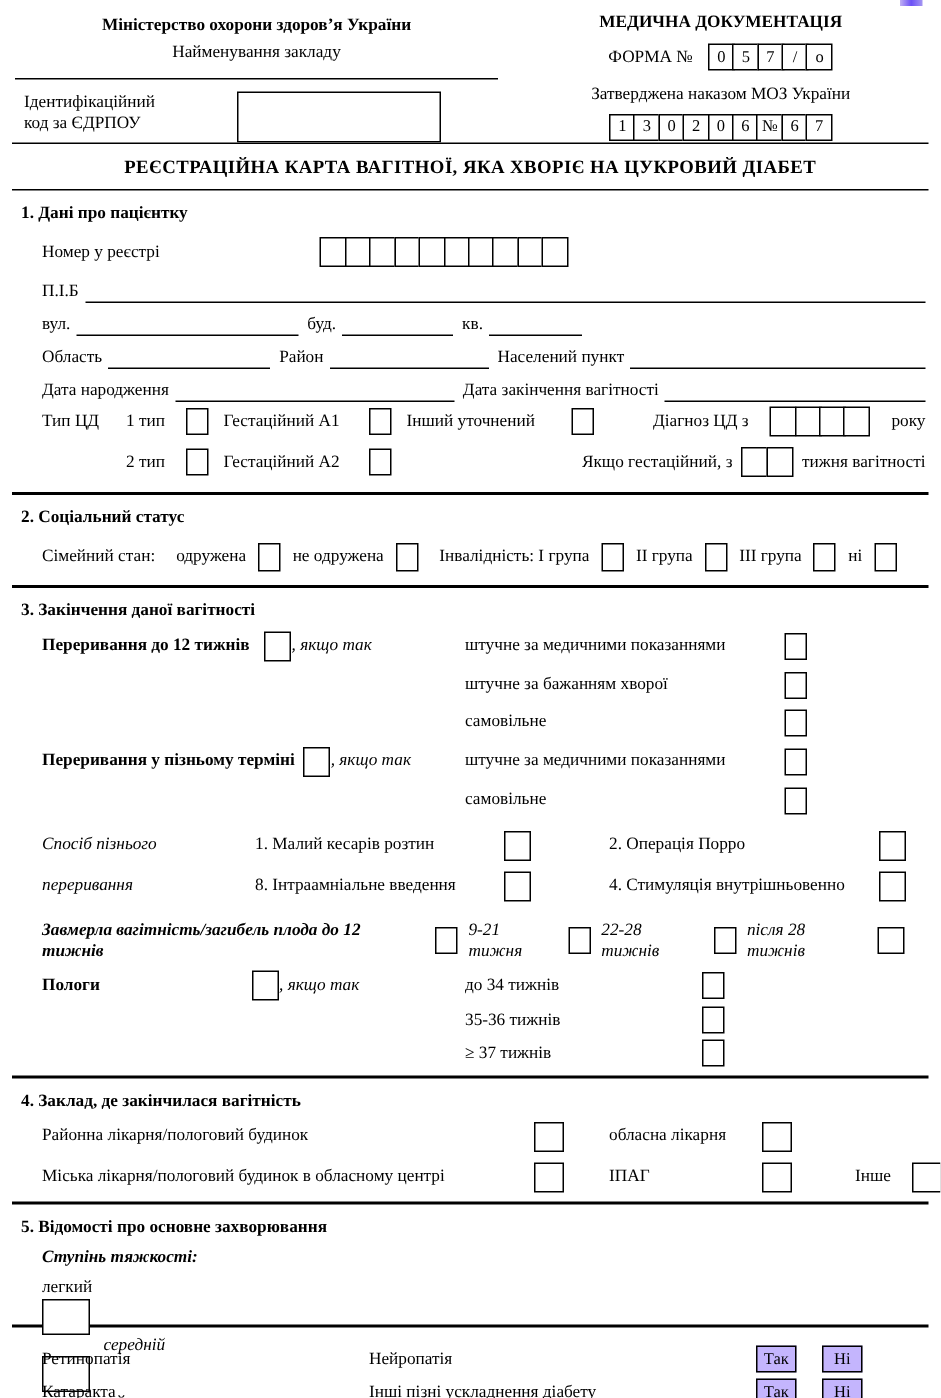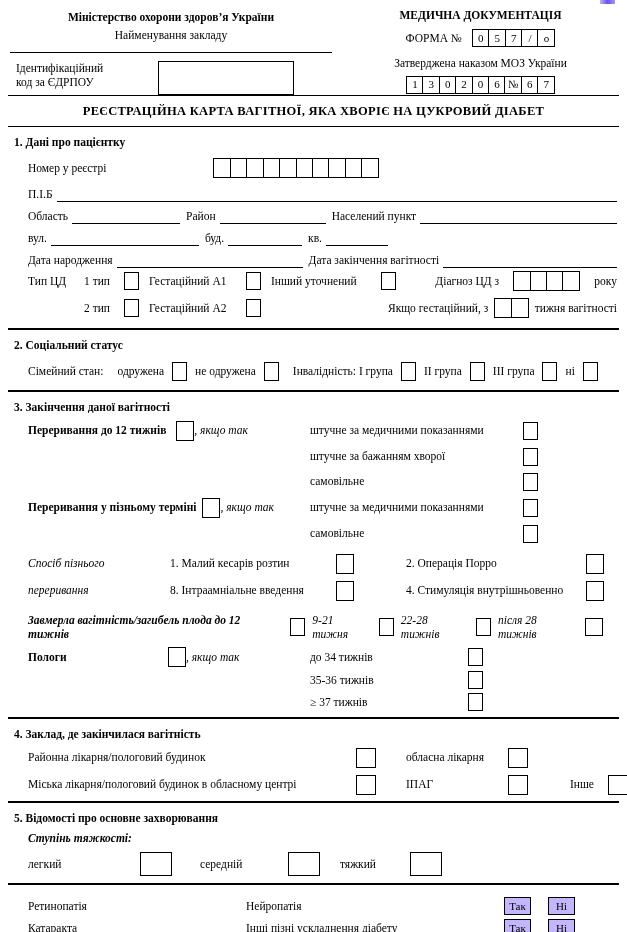--- a/index.html
+++ b/index.html
@@ -52,21 +52,21 @@
   .s3grid{display:grid;grid-template-columns:282px 213px 20px;row-gap:7px;align-items:center;}
   .mgrid{display:grid;grid-template-columns:142px 166px 70px 180px 24px;row-gap:7px;align-items:center;margin-top:11px;}
   .pgrid{display:grid;grid-template-columns:282px 158px 20px;row-gap:4px;align-items:center;margin-top:2px;}
   .zrow{display:flex;align-items:center;margin-top:12px;margin-bottom:6px;gap:7px;font-style:italic;}
   .s4grid{display:grid;grid-template-columns:328px 50px 102px 46px auto;row-gap:7px;align-items:center;}
   .ynbox{min-width:27px;height:18px;border:1.6px solid #000;box-sizing:border-box;
     display:flex;align-items:center;justify-content:center;padding:0 2px;font-size:11px;flex:none;background:#c4b5fd;}
   .tbl-row{display:flex;align-items:center;height:22px;}
   .tbl-left{width:218px;flex:none;}
   .tbl-right{flex:1;}
-  .sev-row{display:flex;align-items:center;margin-top:6px;height:26px;}
+  .sev-row{display:flex;margin-top:6px;height:26px;flex-direction:column;}
 </style>
 </head>
 <body>
 
 <div class="page">
   <div class="corner-mark"></div>
 
   <div class="header">
     <div class="h-left">
       <div class="ministry">Міністерство охорони здоров’я України</div>
@@ -128,34 +128,34 @@
             <span class="cell"></span>
             <span class="cell"></span>
             <span class="cell"></span>
           </span>
       </div>
       <div class="row">
         <span class="lbl">П.І.Б</span>
         <span class="line" style="flex:1;"></span>
       </div>
       <div class="row">
+        <span class="lbl">вул.</span>
+        <span class="line" style="width:148px;"></span>
+        <span class="lbl ml6">буд.</span>
+        <span class="line" style="width:74px;"></span>
+        <span class="lbl ml6">кв.</span>
+        <span class="line" style="width:62px;"></span>
+      </div>
+      <div class="row">
         <span class="lbl">Область</span>
         <span class="line" style="width:108px;"></span>
         <span class="lbl ml6">Район</span>
         <span class="line" style="width:106px;"></span>
         <span class="lbl ml6">Населений пункт</span>
         <span class="line" style="flex:1;"></span>
-      </div>
-      <div class="row">
-        <span class="lbl">вул.</span>
-        <span class="line" style="width:148px;"></span>
-        <span class="lbl ml6">буд.</span>
-        <span class="line" style="width:74px;"></span>
-        <span class="lbl ml6">кв.</span>
-        <span class="line" style="width:62px;"></span>
       </div>
       <div class="row">
         <span class="lbl">Дата народження</span>
         <span class="line" style="width:186px;"></span>
         <span class="lbl ml6">Дата закінчення вагітності</span>
         <span class="line" style="flex:1;"></span>
       </div>
       <div class="rowc" style="height:27px;margin-top:0;">
         <span style="width:56px;">Тип ЦД</span>
         <span style="width:40px;">1 тип</span>
@@ -318,21 +318,21 @@
 
   <div class="hr2"></div>
 
   <div class="sec">
     <div class="sec-h">5. Відомості про основне захворювання</div>
     <div class="ind">
       <div class="b i">Ступінь тяжкості:</div>
       <div class="sev-row">
         <span style="width:112px;">легкий</span>
         <span class="cb big"></span>
-        <span style="width:88px;margin-left:28px;">середній</span>
+        <span style="width:88px;margin-left:41px;font-style:italic;">середній</span>
         <span class="cb big"></span>
         <span style="width:70px;margin-left:20px;">тяжкий</span>
         <span class="cb big"></span>
       </div>
     </div>
   </div>
 
   <div class="hr2"></div>
 
   <div class="sec" style="margin-top:10px;">

